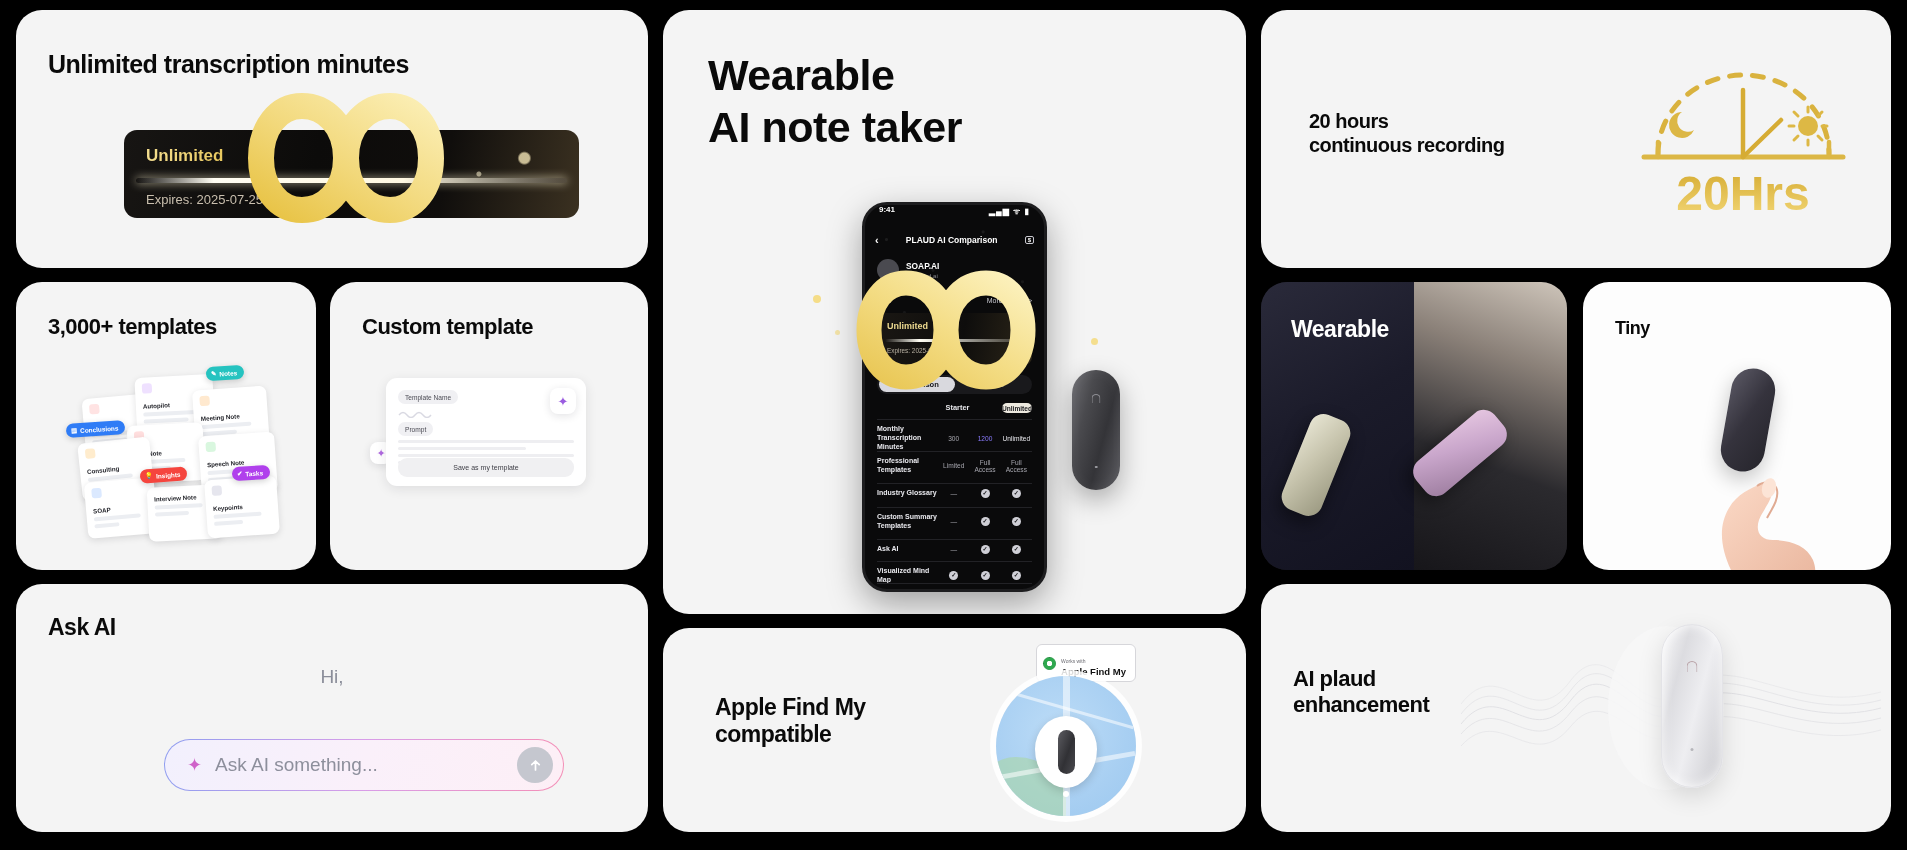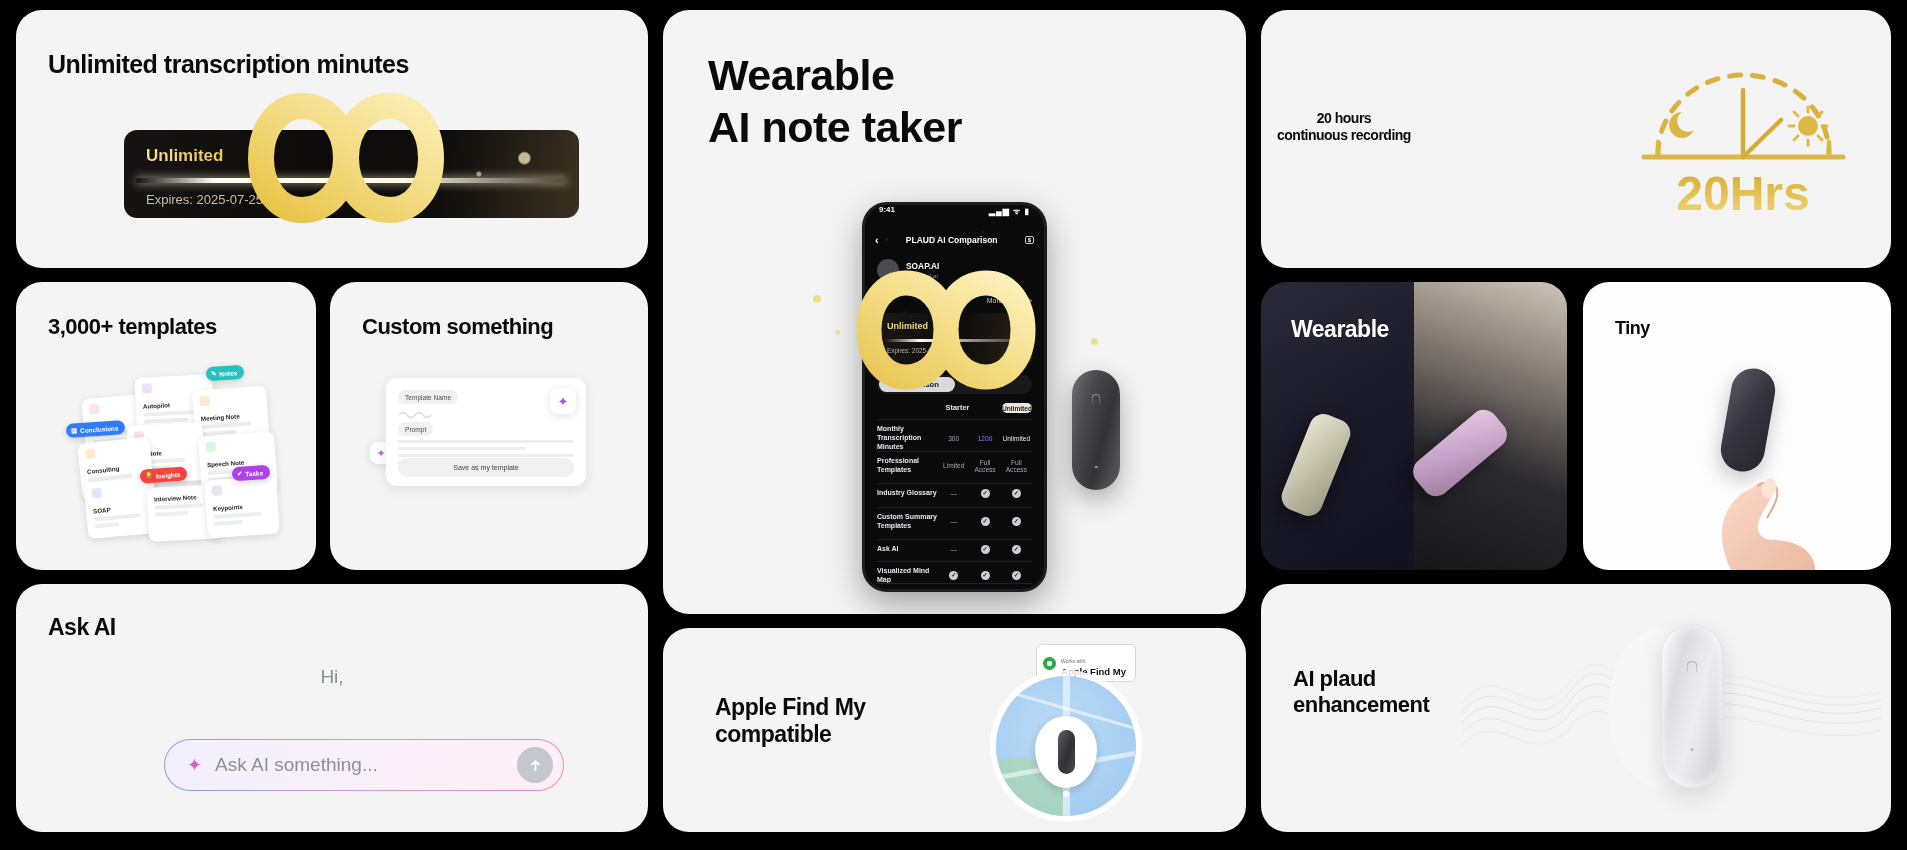--- a/index.html
+++ b/index.html
@@ -150,21 +150,21 @@
   .fm-map .green{ position:absolute; left:-10%; bottom:-10%; width:60%; height:52%;
     background:rgba(170,215,165,.6); border-radius:40% 60% 20% 30%; }
   .fm-pin{ position:absolute; left:50%; top:40px; transform:translateX(-50%); width:62px; height:72px;
     background:#fff; border-radius:50%/46% 46% 54% 54%; box-shadow:0 3px 10px rgba(0,0,0,.16);
     display:flex; align-items:center; justify-content:center; }
   .fm-pin .fp-dev{ width:17px; height:44px; border-radius:9px;
     background:linear-gradient(110deg,#5c5c61,#313135 55%,#4a4a4f);}
 
   
   #c-20h{ left:1261px; top:10px; width:630px; height:258px; }
-  #c-20h .h1{ position:absolute; left:16px; top:100px; font-size:14px;text-align:center; }
+  #c-20h .h1{ position:absolute; left:48px; top:100px; font-size:20px; }
   .hrs-graphic{ position:absolute; right:40px; top:44px; width:215px; height:165px; }
 
   
   #c-wear{ left:1261px; top:282px; width:306px; height:288px; background:#17161c; }
   .wp-left{ position:absolute; left:0; top:0; width:50%; height:100%;
     background:linear-gradient(150deg,#2a2a3a 0%,#1b1b2a 45%,#121220 100%);}
   .wp-right{ position:absolute; right:0; top:0; width:50%; height:100%;
     background:linear-gradient(200deg,#cfc6bb 0%,#8a8078 28%,#2b2a2e 62%,#17161a 100%);}
   .wp-dev{ position:absolute; border-radius:14px; }
   #c-wear .h1{ position:absolute; left:30px; top:34px; font-size:23px; color:#fff; z-index:4; }
@@ -287,21 +287,21 @@
         <span>Insights</span>
       </div>
       <div class="pill" style="left:148px;top:92px;background:#b040ec;transform:rotate(-4deg)">
         <span>✔</span>
         <span>Tasks</span>
       </div>
     </div>
   </div>
 
   <div class="card" id="c-custom">
-    <div class="h1">Custom something</div>
+    <div class="h1">Custom template</div>
     <div class="sparkbox" style="left:40px;top:160px;width:22px;height:22px;">
       <span style="font-size:11px;color:#b06ae0">✦</span>
     </div>
     <div class="ctpl">
       <div class="tagbox" style="position:absolute;left:12px;top:12px;">Template Name</div>
       <svg style="position:absolute;left:12px;top:32px;" width="40" height="8" viewBox="0 0 40 8">
         <path d="M1 5 q4-5 8 0 t8 0 t8 0 t8 0" fill="none" stroke="#d9d9e2" stroke-width="1.4"></path>
       </svg>
       <div class="tagbox" style="position:absolute;left:12px;top:44px;">Prompt</div>
       <div class="linebar" style="position:absolute;left:12px;top:62px;width:176px;"></div>

